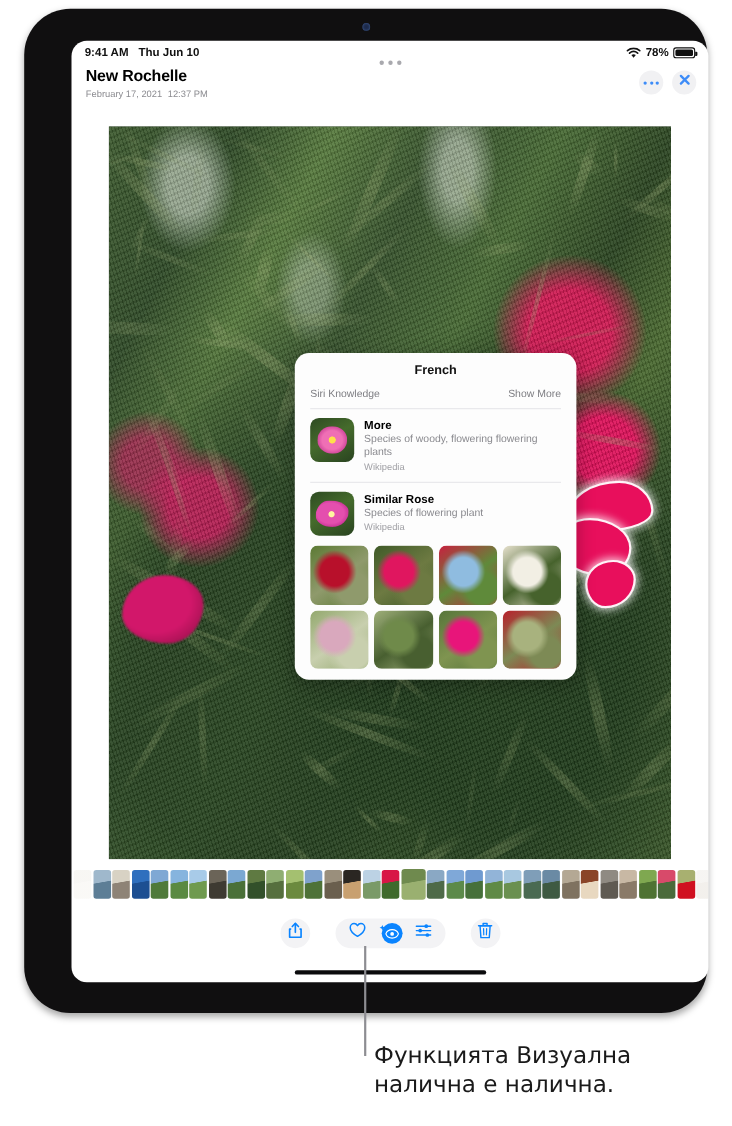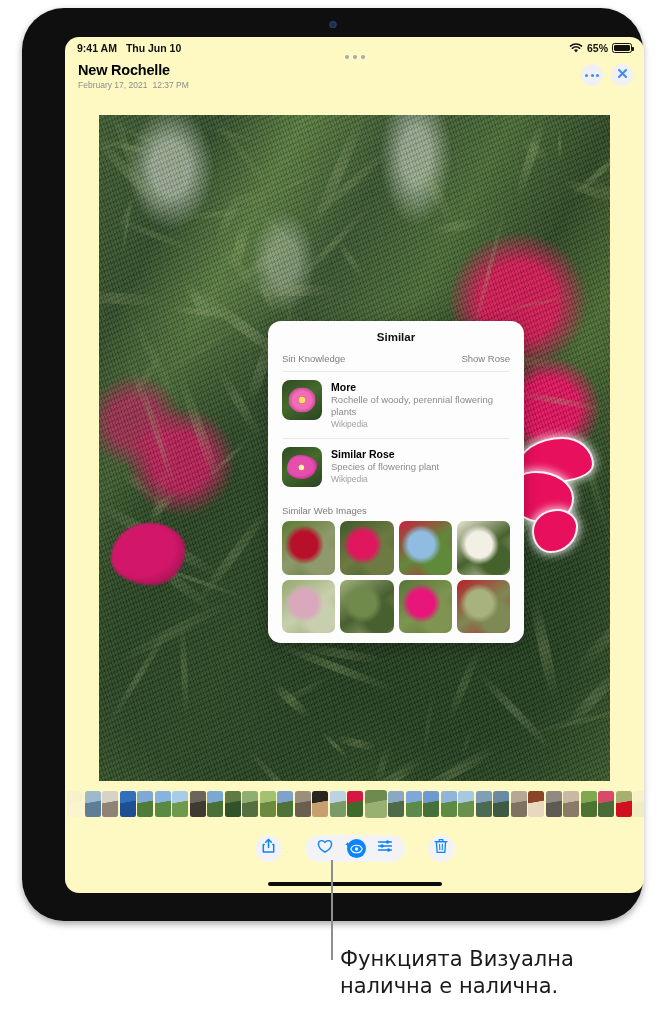--- a/index.html
+++ b/index.html
@@ -33,21 +33,21 @@
     border-radius: 50%;
     background: #1d2a4a;
     box-shadow: inset 0 0 2px #4a6ba8;
   }
   #device-screen {
     position: absolute;
     left: 43px;
     top: 29px;
     width: 579px;
     height: 856px;
-    background: #fef9c3;
+    background: #ffffff;
     border-radius: 14px;
     overflow: hidden;
   }
 
   
   #status-bar {
     position: absolute; left: 0; top: 0;
     width: 100%; height: 22px;
     display: flex; align-items: center;
     padding: 0 12px;
@@ -375,21 +375,21 @@
       <span id="status-time">9:41 AM</span>
       <span id="status-date">Thu Jun 10</span>
       <span id="status-right">
         <span>
           <svg id="wifi-icon" width="14" height="11" viewBox="0 0 14 11">
             <path d="M7 9.6 L9 7.1 A3.3 3.3 0 0 0 5 7.1 Z" fill="#111"></path>
             <path d="M1.4 3.1 A8.6 8.6 0 0 1 12.6 3.1" stroke="#111" stroke-width="1.5" fill="none" stroke-linecap="round"></path>
             <path d="M3.3 5.3 A5.8 5.8 0 0 1 10.7 5.3" stroke="#111" stroke-width="1.5" fill="none" stroke-linecap="round"></path>
           </svg>
         </span>
-        <span id="battery-pct">65%</span>
+        <span id="battery-pct">78%</span>
         <span id="battery-icon">
           <span id="battery-fill"></span>
         </span>
       </span>
     </div>
 
     <div id="multitask-handle">
       <i></i>
         <i></i>
         <i></i>
@@ -542,52 +542,51 @@
       <div id="rose-3"></div>
       <div id="rose-2"></div>
       <div id="rose-subject">
         <span class="petal p1"></span>
         <span class="petal p2"></span>
         <span class="petal p3"></span>
       </div>
     </div>
 
     <div id="results-panel">
-      <div id="results-title">Similar</div>
+      <div id="results-title">French</div>
       <div id="siri-knowledge-row">
         <span id="siri-knowledge-label">Siri Knowledge</span>
-        <span id="show-more-button">Show Rose</span>
+        <span id="show-more-button">Show More</span>
       </div>
       <div class="divider"></div>
 
       <div class="result-row">
         <div class="result-thumb thumb1">
             <span class="bloom"></span>
           </div>
         <div class="result-text">
           <div class="result-name">More</div>
-          <div class="result-desc">Rochelle of woody, perennial flowering plants</div>
+          <div class="result-desc">Species of woody, flowering flowering plants</div>
           <div class="result-source">Wikipedia</div>
         </div>
       </div>
 
       <div class="divider"></div>
 
       <div class="result-row">
         <div class="result-thumb thumb2">
             <span class="bloom"></span>
           </div>
         <div class="result-text">
           <div class="result-name"> Similar Rose</div>
           <div class="result-desc">Species of flowering plant</div>
           <div class="result-source">Wikipedia</div>
         </div>
       </div>
 
-      <div id="similar-web-images-label">Similar Web Images</div>
       <div id="similar-grid">
           <div class="web-thumb" style="background: radial-gradient(circle at 42% 44%, rgb(184, 16, 43) 0px, rgb(184, 16, 43) 30%, rgba(0, 0, 0, 0) 46%), radial-gradient(circle at 74% 72%, rgb(143, 154, 108) 0px, rgb(143, 154, 108) 26%, rgba(0, 0, 0, 0) 44%), linear-gradient(145deg, rgb(92, 122, 52) 0%, rgb(143, 154, 108) 52%, rgb(92, 122, 52) 100%);"></div>
           <div class="web-thumb" style="background: radial-gradient(circle at 42% 44%, rgb(224, 22, 95) 0px, rgb(224, 22, 95) 30%, rgba(0, 0, 0, 0) 46%), radial-gradient(circle at 74% 72%, rgb(109, 122, 66) 0px, rgb(109, 122, 66) 26%, rgba(0, 0, 0, 0) 44%), linear-gradient(145deg, rgb(63, 90, 40) 0%, rgb(109, 122, 66) 52%, rgb(63, 90, 40) 100%);"></div>
           <div class="web-thumb" style="background: radial-gradient(circle at 42% 44%, rgb(143, 188, 224) 0px, rgb(143, 188, 224) 30%, rgba(0, 0, 0, 0) 46%), radial-gradient(circle at 74% 72%, rgb(95, 138, 58) 0px, rgb(95, 138, 58) 26%, rgba(0, 0, 0, 0) 44%), linear-gradient(145deg, rgb(200, 32, 63) 0%, rgb(95, 138, 58) 52%, rgb(200, 32, 63) 100%);"></div>
           <div class="web-thumb" style="background: radial-gradient(circle at 42% 44%, rgb(242, 239, 228) 0px, rgb(242, 239, 228) 30%, rgba(0, 0, 0, 0) 46%), radial-gradient(circle at 74% 72%, rgb(70, 98, 44) 0px, rgb(70, 98, 44) 26%, rgba(0, 0, 0, 0) 44%), linear-gradient(145deg, rgb(232, 226, 207) 0%, rgb(70, 98, 44) 52%, rgb(232, 226, 207) 100%);"></div>
           <div class="web-thumb" style="background: radial-gradient(circle at 42% 44%, rgb(217, 168, 189) 0px, rgb(217, 168, 189) 30%, rgba(0, 0, 0, 0) 46%), radial-gradient(circle at 74% 72%, rgb(200, 207, 174) 0px, rgb(200, 207, 174) 26%, rgba(0, 0, 0, 0) 44%), linear-gradient(145deg, rgb(147, 168, 110) 0%, rgb(200, 207, 174) 52%, rgb(147, 168, 110) 100%);"></div>
           <div class="web-thumb" style="background: radial-gradient(circle at 42% 44%, rgb(111, 138, 74) 0px, rgb(111, 138, 74) 30%, rgba(0, 0, 0, 0) 46%), radial-gradient(circle at 74% 72%, rgb(72, 95, 48) 0px, rgb(72, 95, 48) 26%, rgba(0, 0, 0, 0) 44%), linear-gradient(145deg, rgb(159, 176, 122) 0%, rgb(72, 95, 48) 52%, rgb(159, 176, 122) 100%);"></div>
           <div class="web-thumb" style="background: radial-gradient(circle at 42% 44%, rgb(232, 21, 122) 0px, rgb(232, 21, 122) 30%, rgba(0, 0, 0, 0) 46%), radial-gradient(circle at 74% 72%, rgb(127, 148, 80) 0px, rgb(127, 148, 80) 26%, rgba(0, 0, 0, 0) 44%), linear-gradient(145deg, rgb(87, 117, 58) 0%, rgb(127, 148, 80) 52%, rgb(87, 117, 58) 100%);"></div>
           <div class="web-thumb" style="background: radial-gradient(circle at 42% 44%, rgb(168, 178, 126) 0px, rgb(168, 178, 126) 30%, rgba(0, 0, 0, 0) 46%), radial-gradient(circle at 74% 72%, rgb(125, 138, 85) 0px, rgb(125, 138, 85) 26%, rgba(0, 0, 0, 0) 44%), linear-gradient(145deg, rgb(184, 31, 43) 0%, rgb(125, 138, 85) 52%, rgb(184, 31, 43) 100%);"></div>
         </div>

